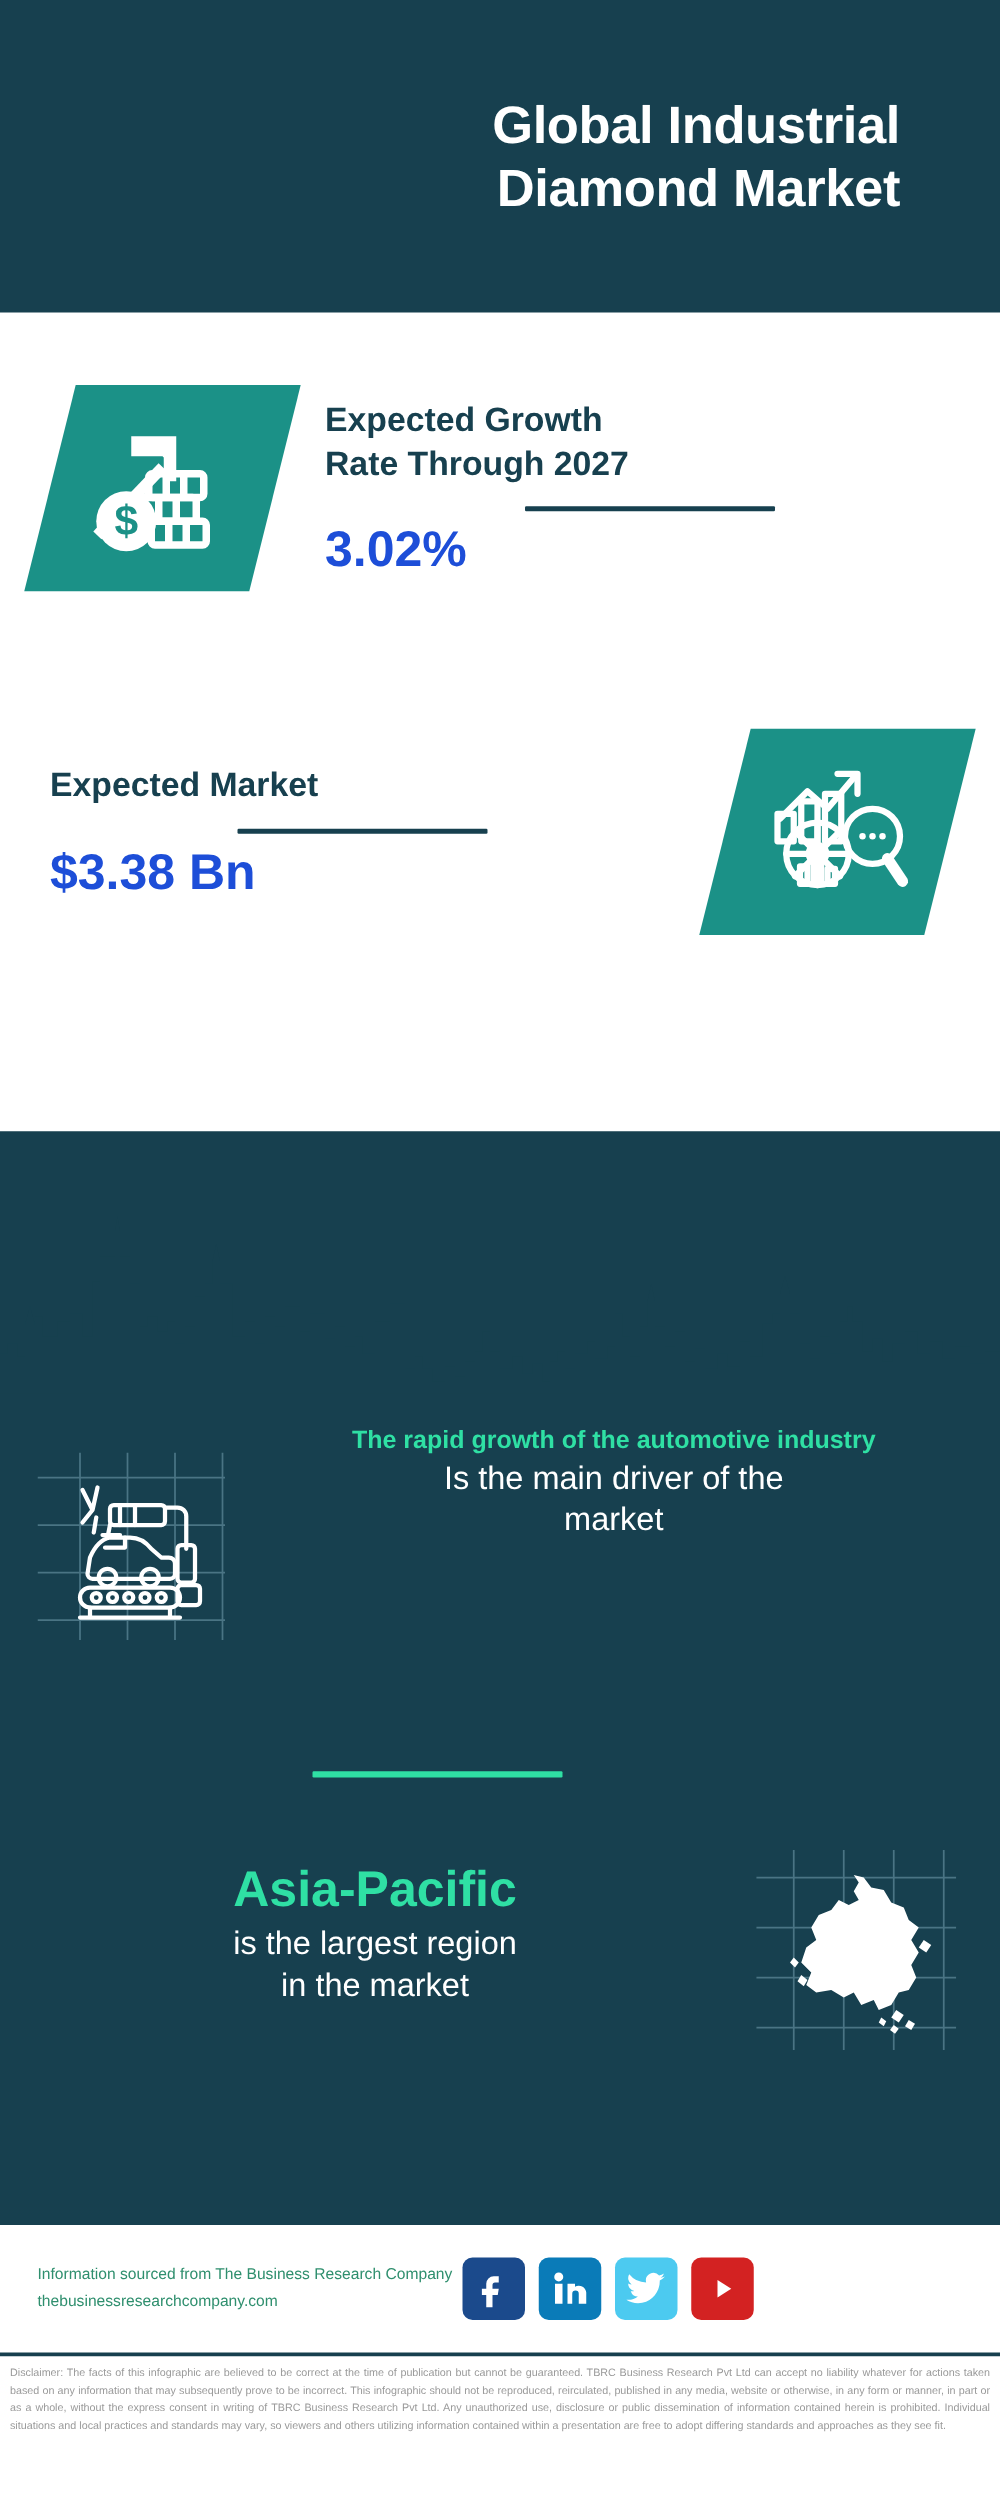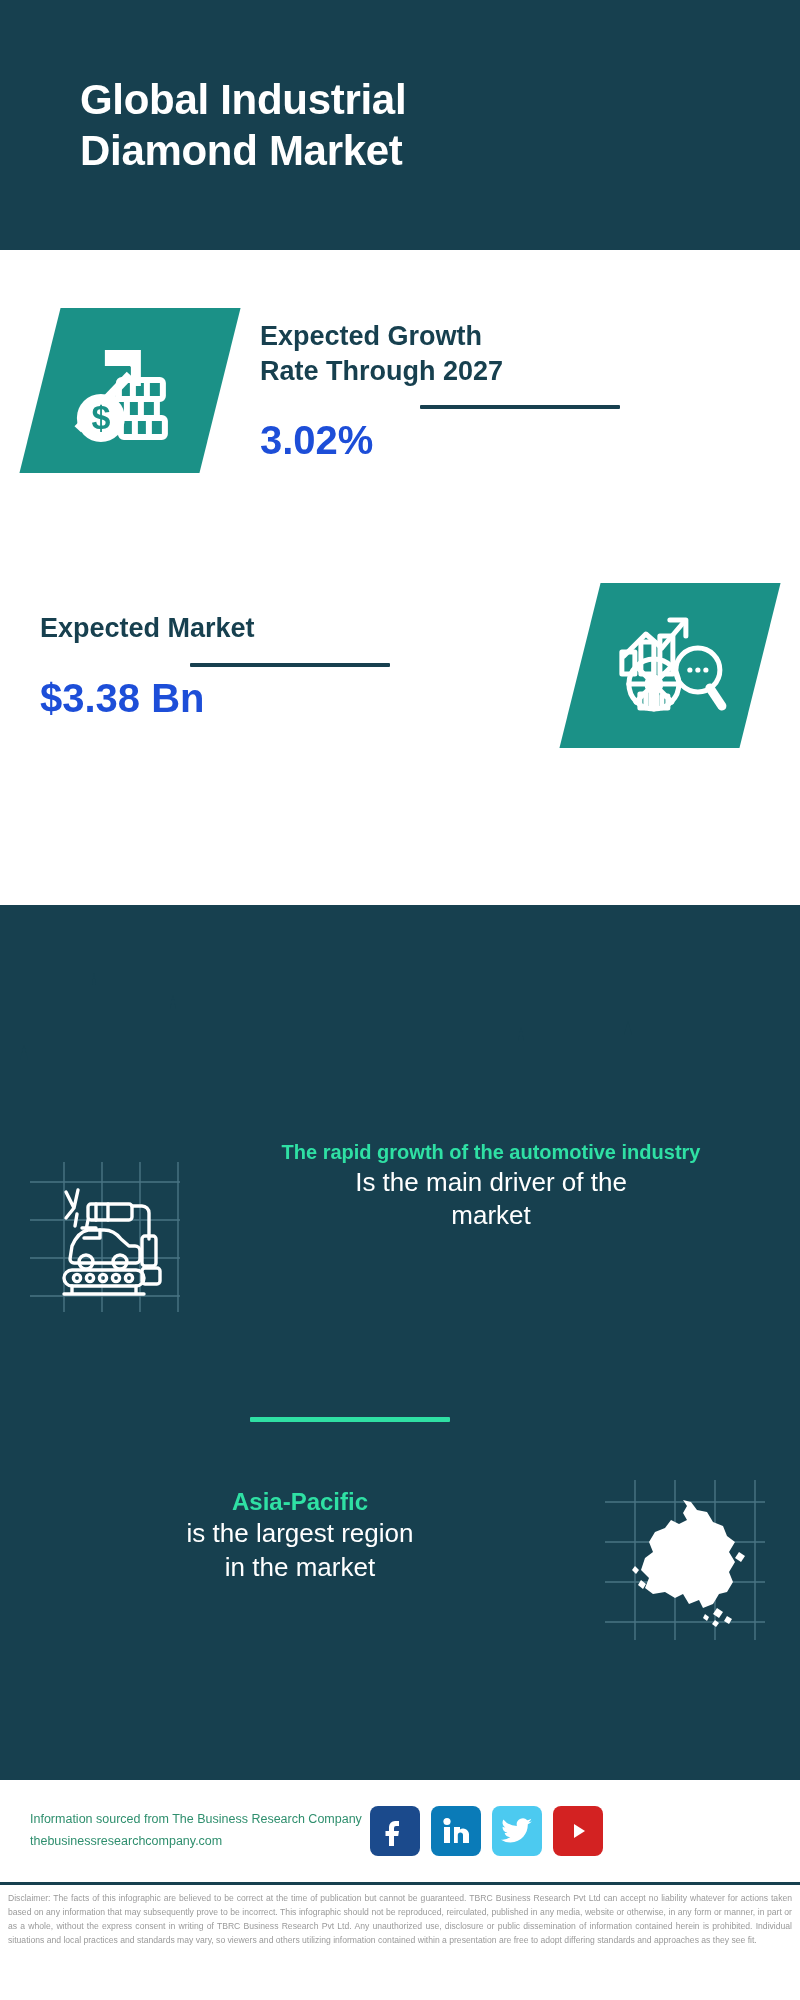--- a/index.html
+++ b/index.html
@@ -12,21 +12,21 @@
   .page{ position:relative; width:800px; height:2000px; background:#ffffff; }
 
   
   .header{
     position:absolute; left:0; top:0; width:800px; height:250px;
     background:#17404f;
     display:flex; align-items:center; justify-content:center;
   }
   .header-title{
     color:#ffffff; font-size:42px; font-weight:bold; line-height:1.22;
-    text-align:left; letter-spacing:-0.3px; width:640px;
+    text-align:right; letter-spacing:-0.3px; width:640px;
   }
 
   
   .stat1{
     position:absolute; left:0; top:255px; width:800px; height:270px;
     display:flex; align-items:center;
   }
   .para-badge{
     width:180px; height:165px; background:#1b9187;
     transform:skewX(-14deg);
@@ -90,21 +90,21 @@
   }
 
   
   .region{
     position:absolute; left:0; top:1470px; width:800px; height:220px;
     display:flex; align-items:flex-start;
   }
   .region .copy{ flex:1; text-align:center; padding-left:30px; padding-top:16px; }
   .region .icon-col{ width:230px; display:flex; justify-content:center; padding-top:10px; }
   .region-name{
-    color:#2fe0a4; font-size:24px; font-weight:bold; line-height:1.3;
+    color:#2fe0a4; font-size:40px; font-weight:bold; line-height:1.3;
   }
 
   
   .footer{
     position:absolute; left:0; top:1780px; width:800px; height:102px;
     background:#ffffff; display:flex; align-items:center;
   }
   .footer-text{ padding-left:30px; width:360px; }
   .footer-line{
     color:#2f8f6e; font-size:12.5px; line-height:1.75; white-space:nowrap;

